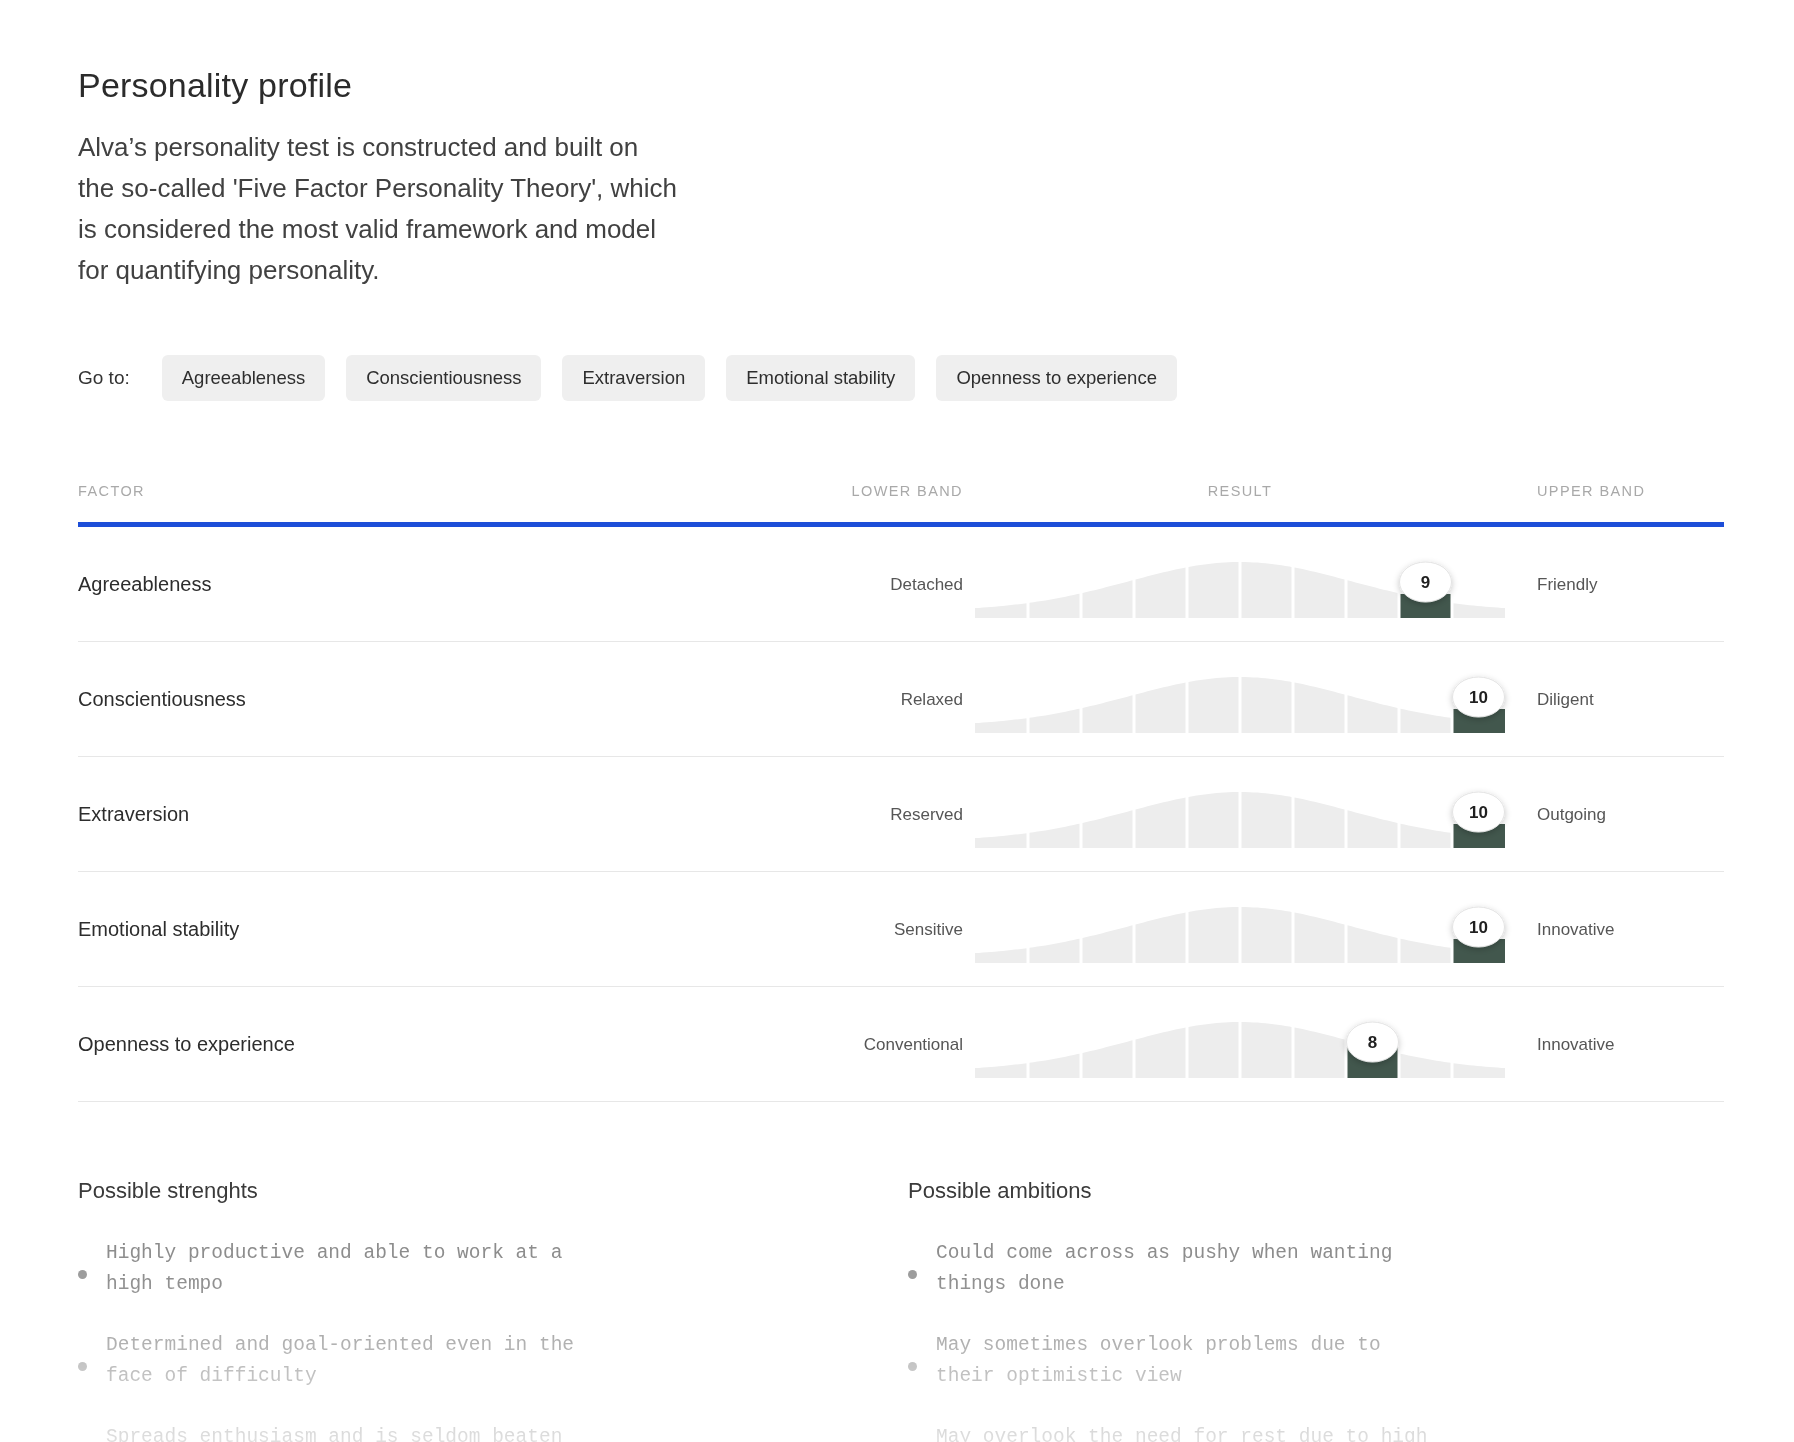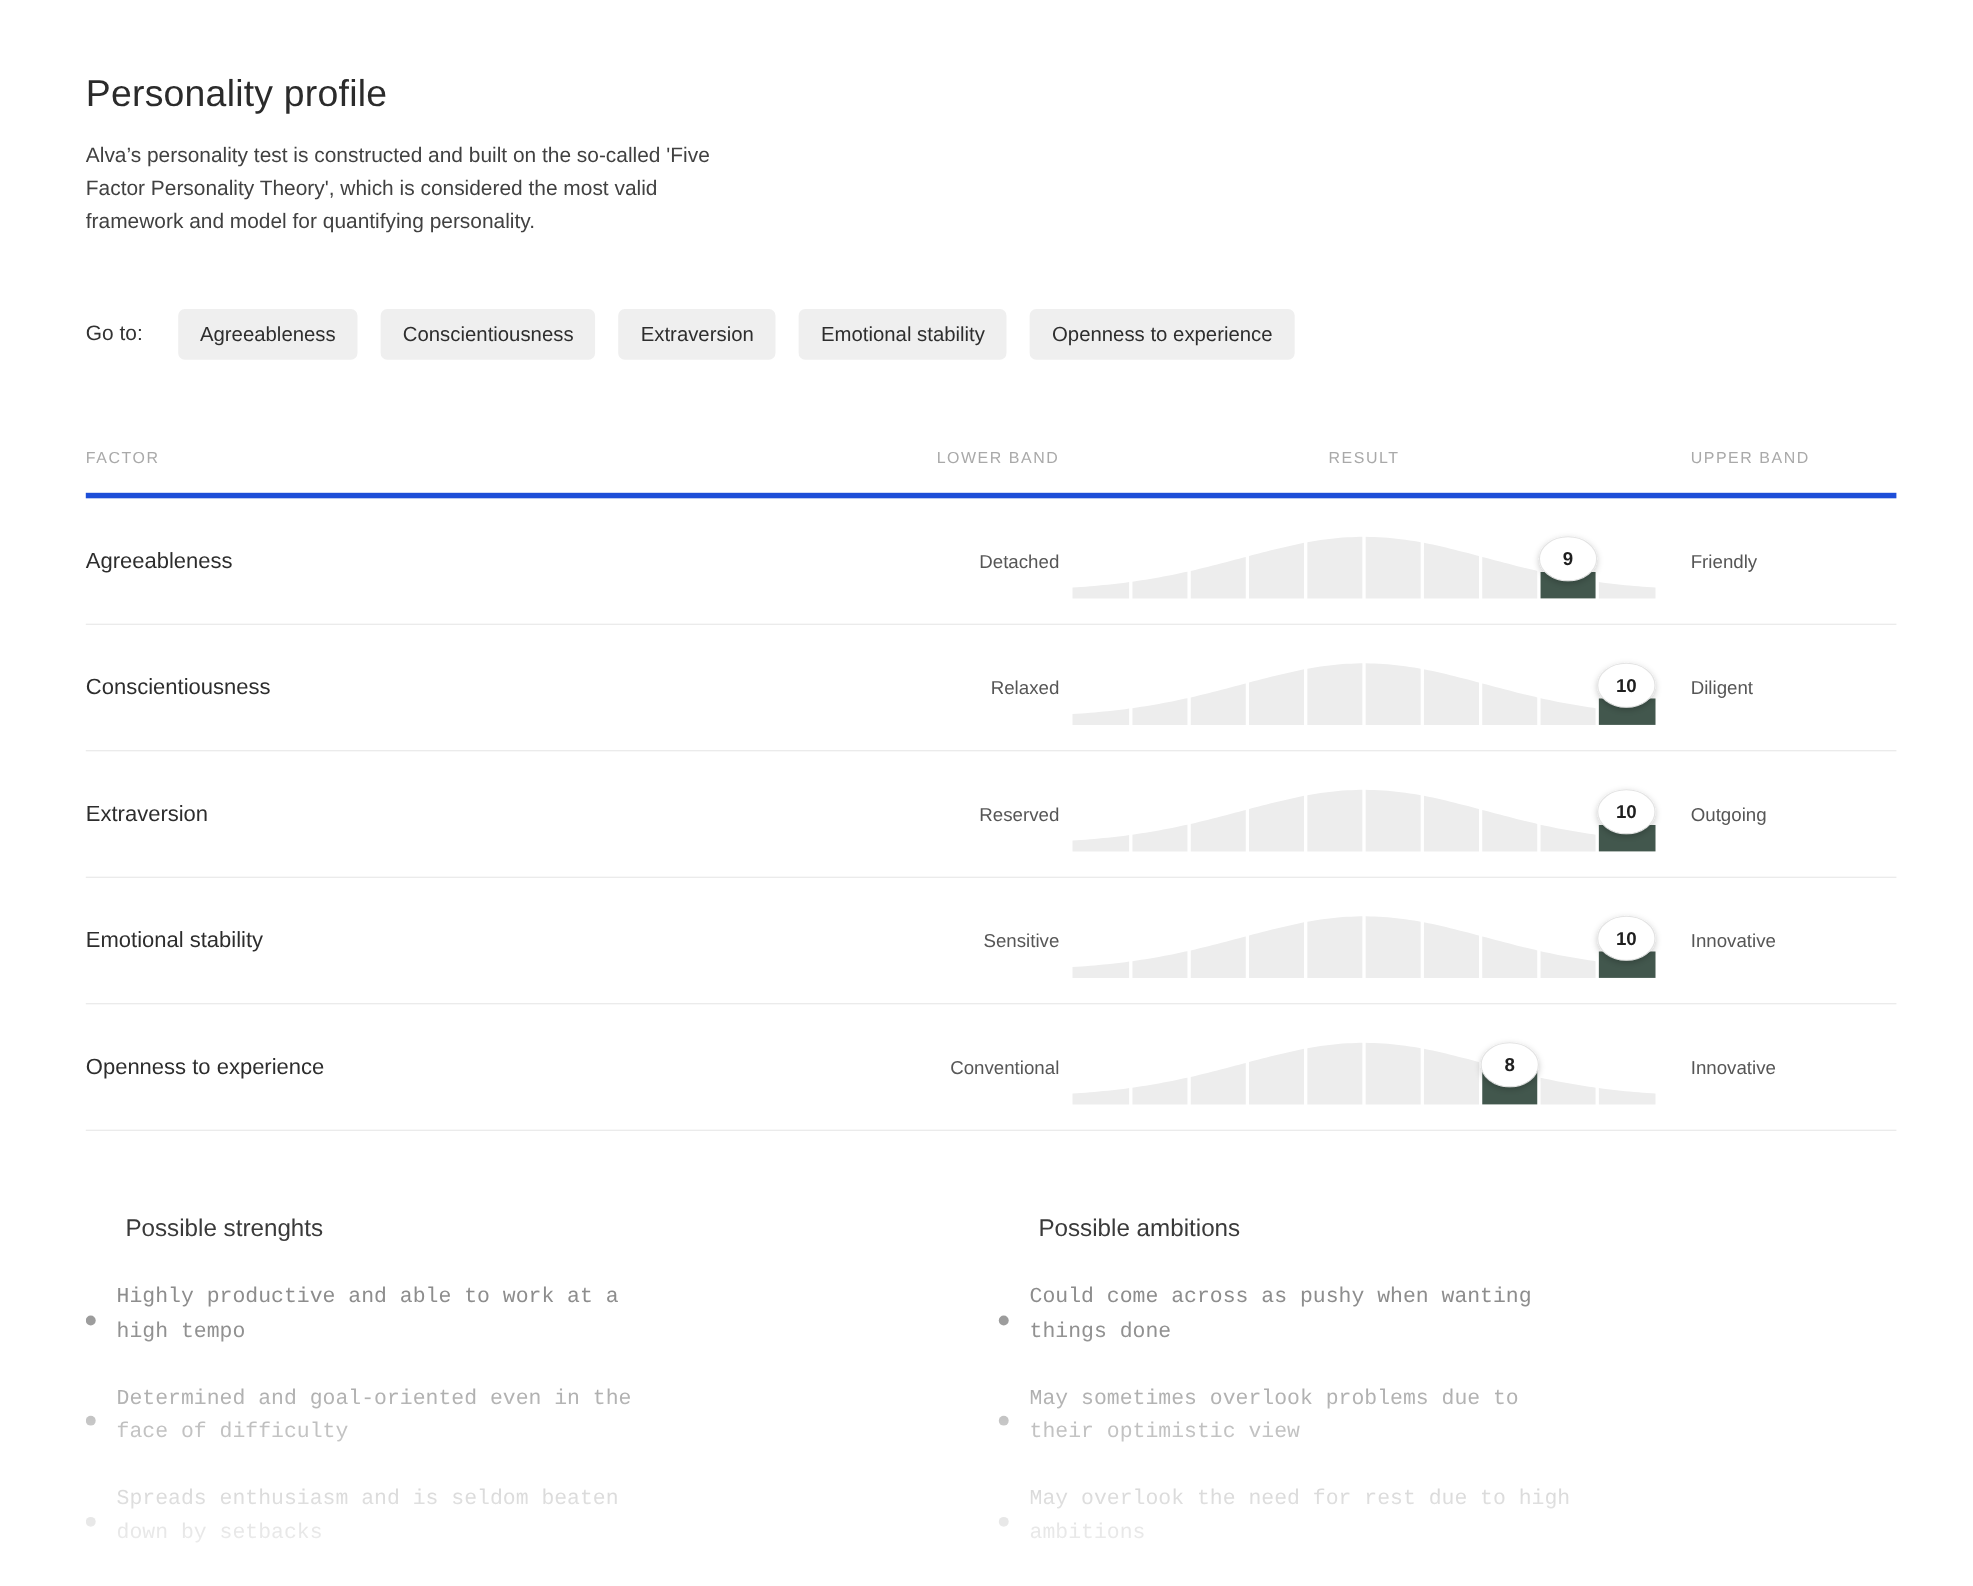--- a/index.html
+++ b/index.html
@@ -9,21 +9,21 @@
     font-family: "Liberation Sans", "DejaVu Sans", sans-serif;
     color: #2e2e2e;
     overflow: hidden;
   }
   .page { padding: 66px 70px 0 78px; }
 
   
   .title { font-size: 34px; font-weight: 500; color: #2b2b2b; letter-spacing: 0.2px; }
   .description {
     margin-top: 22px; width: 600px;
-    font-size: 19px; line-height: 1.58; color: #414141; font-weight: 400;
+    font-size: 26px; line-height: 1.58; color: #414141; font-weight: 400;
   }
 
   
   .goto-row { margin-top: 64px; display: flex; align-items: center; }
   .goto-label { font-size: 19px; color: #333; margin-right: 32px; }
   .goto-buttons { display: flex; gap: 21px; }
   .goto-btn {
     background: #efefef; border: none; border-radius: 6px;
     padding: 12px 20px; font-size: 18.5px; color: #2e2e2e;
     font-family: inherit; cursor: pointer; white-space: nowrap;
@@ -49,21 +49,21 @@
   .band-cell.lower { text-align: right; padding-right: 12px; }
   .hist-cell {
     height: 115px; padding-right: 32px;
     display: flex; align-items: flex-end;
   }
   .hist-cell svg { display: block; margin-bottom: 24px; overflow: visible; }
 
   
   .insights {
     margin-top: 76px;
-    display: grid; grid-template-columns: 830px 1fr; margin-left: 36px;
+    display: grid; grid-template-columns: 830px 1fr;
   }
   .insight-title { font-size: 22px; font-weight: 500; color: #3a3a3a; }
   .insight-lists {
     display: grid; grid-template-columns: 830px 1fr;
     margin-top: 34px;
     -webkit-mask-image: linear-gradient(to bottom,
       rgba(0,0,0,1) 0%, rgba(0,0,0,0.97) 16%, rgba(0,0,0,0.55) 48%,
       rgba(0,0,0,0.28) 74%, rgba(0,0,0,0.06) 100%);
     mask-image: linear-gradient(to bottom,
       rgba(0,0,0,1) 0%, rgba(0,0,0,0.97) 16%, rgba(0,0,0,0.55) 48%,

